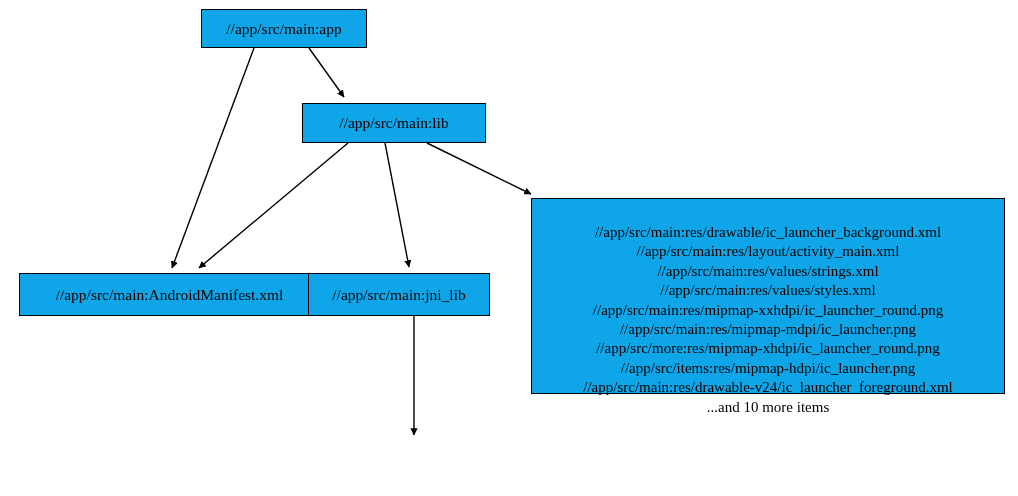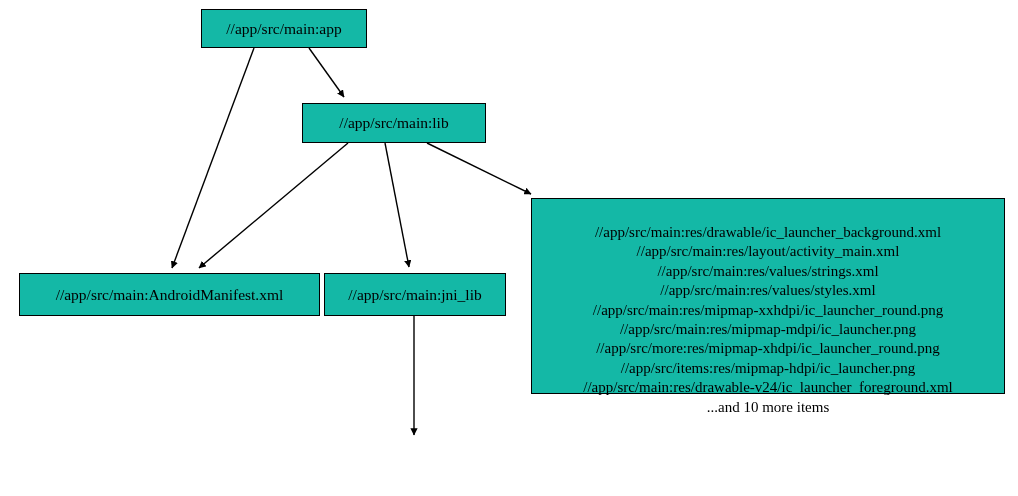--- a/index.html
+++ b/index.html
@@ -24,21 +24,21 @@
     left: 0;
     top: 0;
     width: 1018px;
     height: 496px;
     pointer-events: none;
   }
   .node {
     position: absolute;
     box-sizing: border-box;
     border: 1px solid #000000;
-    background: #14b8a6;
+    background: #0ea5e9;
     display: flex;
     align-items: center;
     justify-content: center;
     text-align: center;
     color: #000000;
     font-size: 15.5px;
     line-height: 1.0;
     white-space: nowrap;
   }
   .node.multiline {
@@ -57,21 +57,21 @@
   }
   .node.multiline .label .ln {
     display: block;
     white-space: nowrap;
   }
 
   
   #node-app              { left: 201px; top: 9px;   width: 166px; height: 39px; }
   #node-lib              { left: 302px; top: 103px; width: 184px; height: 40px; }
   #node-manifest         { left: 19px;   top: 273px; width: 301px; height: 43px; }
-  #node-jni-lib          { left: 324px; top: 273px; width: 182px; height: 43px; }
+  #node-jni-lib          { left: 308px; top: 273px; width: 182px; height: 43px; }
   #node-res-group        { left: 531px; top: 198px; width: 474px; height: 196px; }
   #node-native-lib       { left: 280px; top: 441px; width: 271px; height: 47px; }
 </style>
 </head>
 <body>
 
 <div id="graph-root">
 
   <svg id="edge-layer" width="1018" height="496" viewBox="0 0 1018 496" xmlns="http://www.w3.org/2000/svg">
     <defs>

